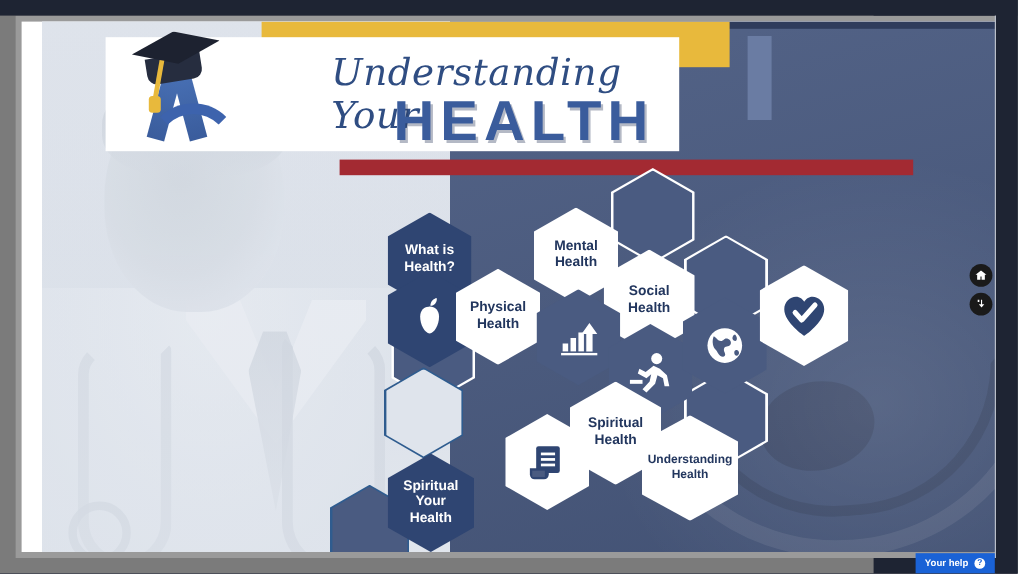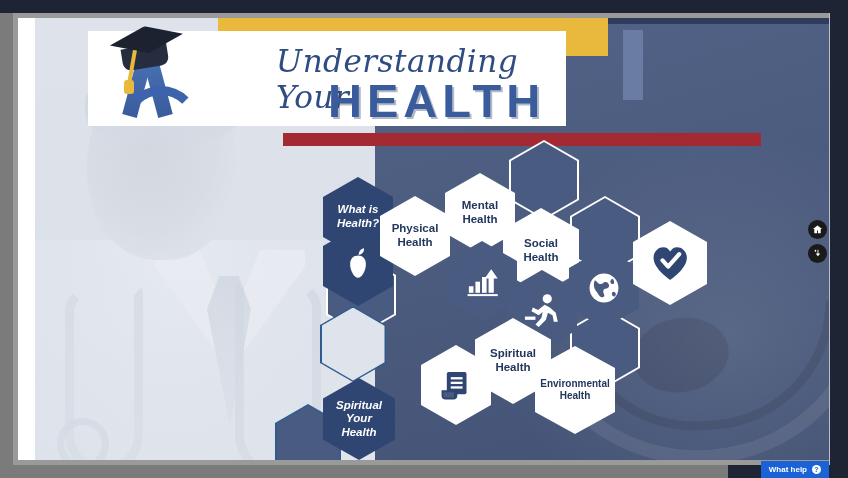--- a/index.html
+++ b/index.html
@@ -87,21 +87,21 @@
             letter-spacing:5px;text-shadow:2px 2px 0 rgba(40,55,90,.35);}
 
   
   .hexwrap{position:absolute;left:0;top:0;width:795px;height:442px;z-index:5;}
   .hex{position:absolute;display:flex;align-items:center;justify-content:center;text-align:center;
        clip-path:polygon(50% 0%,100% 25%,100% 75%,50% 100%,0% 75%,0% 25%);}
   .hex .lbl{font-size:11.5px;font-weight:bold;line-height:1.18;}
   .hex-white{background:#ffffff;}
   .hex-white .lbl{color:#22365e;}
   .hex-navy{background:#2f4572;}
-  .hex-navy .lbl{color:#ffffff;font-style:italic;}
+  .hex-navy .lbl{color:#ffffff;}
   .hex-mid{background:#4a5b81;}
   
   .hex-outline{background:#ffffff;}
   .hex-outline .inner{position:absolute;inset:2px;
        clip-path:polygon(50% 0%,100% 25%,100% 75%,50% 100%,0% 75%,0% 25%);background:#4a5b81;}
   .hex-thin{background:#2f5c8f;}
   .hex-thin .inner{position:absolute;inset:1.5px;
        clip-path:polygon(50% 0%,100% 25%,100% 75%,50% 100%,0% 75%,0% 25%);background:#dfe4ec;}
   .hex-thin2 .inner{background:#4a5b81;}
   .hex .lbl{position:relative;z-index:2;}
@@ -199,21 +199,21 @@
       <div class="hex hex-navy" style="left:288px;top:208px;width:70px;height:80px;">
         <div class="hexicon">
           <svg viewBox="0 0 64 64">
               <path fill="#fff" d="M32 16c-7 0-12 5-12 13 0 10 6 21 12 21s12-11 12-21c0-8-5-13-12-13z"></path>
               <path fill="#fff" d="M33 15c0-6 4-9 8-10 1 5-3 10-8 10z"></path>
               <path fill="#2f4572" d="M31 16c-1-3-4-5-7-5 0 0 1 4 4 5z"></path>
             </svg>
         </div>
       </div>
 
-      <div class="hex hex-white" style="left:345px;top:178px;width:70px;height:80px;align-items:center;">
+      <div class="hex hex-white" style="left:345px;top:206px;width:70px;height:80px;align-items:center;">
         <div class="lbl" style="white-space:pre-line">Physical
 Health</div>
       </div>
 
       <div class="hex hex-white" style="left:410px;top:155px;width:70px;height:80px;">
         <div class="lbl" style="white-space:pre-line">Mental
 Health</div>
       </div>
 
       <div class="hex hex-white" style="left:468px;top:190px;width:76px;height:86px;">
@@ -262,21 +262,21 @@
           </svg>
         </div>
       </div>
 
       <div class="hex hex-white" style="left:440px;top:300px;width:76px;height:86px;">
         <div class="lbl" style="white-space:pre-line">Spiritual
 Health</div>
       </div>
 
       <div class="hex hex-white" style="left:500px;top:328px;width:80px;height:88px;">
-        <div class="lbl" style="white-space:pre-line;font-size:10px;">Environmental
+        <div class="lbl" style="white-space:pre-line;font-size:10px;">Understanding
 Health</div>
       </div>
 
       <div class="hex hex-white" style="left:386px;top:327px;width:70px;height:80px;">
         <div class="hexicon">
           <svg viewBox="0 0 64 64">
             <rect x="18" y="12" width="30" height="34" rx="3" fill="#2f4572"></rect>
             <rect x="24" y="20" width="18" height="3.5" fill="#fff"></rect>
             <rect x="24" y="27" width="18" height="3.5" fill="#fff"></rect>
             <rect x="24" y="34" width="18" height="3.5" fill="#fff"></rect>
@@ -305,17 +305,17 @@
       </svg>
   </div>
   <div class="sidebtn" style="left:808px;top:244px;">
     <svg viewBox="0 0 24 24">
         <path d="M14 4h-2v8H8l5 6 5-6h-4z"></path>
         <path d="M9 4H6v4h3z"></path>
       </svg>
   </div>
 
   <div class="needhelp">
-    <span>What help</span>
+    <span>Your help</span>
     <span class="q">?</span>
   </div>
 
 </div>
 
 </body></html>

